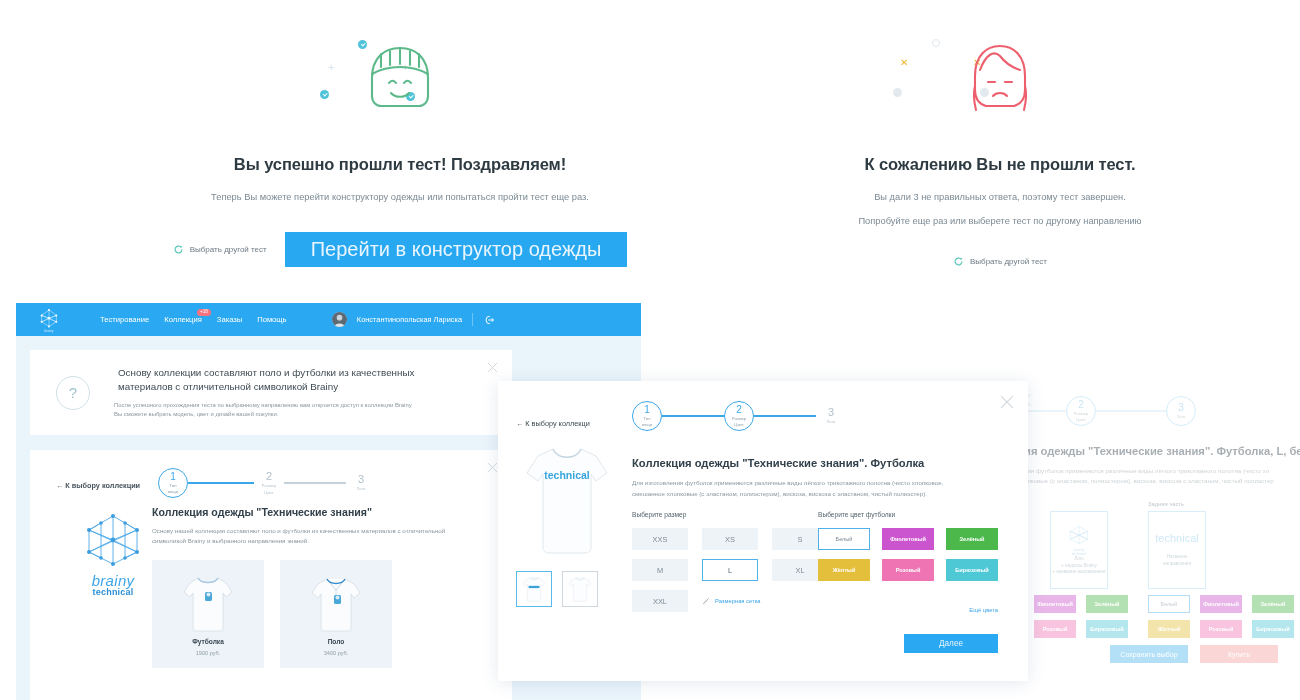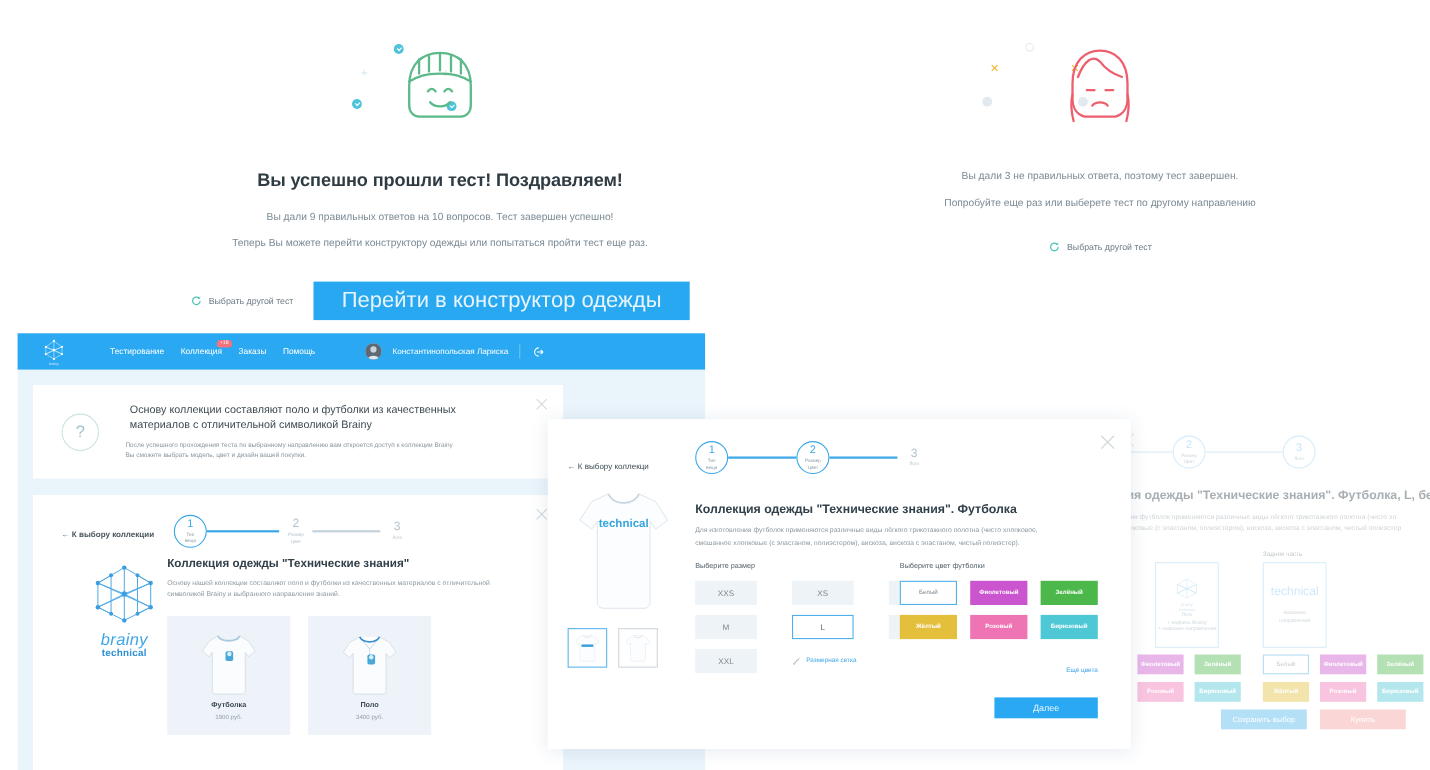--- a/index.html
+++ b/index.html
@@ -122,21 +122,21 @@
   .thumb { width:36px; height:36px; border:1px solid #cfd8de; display:flex; align-items:center; justify-content:center; cursor:pointer; background:#fff;}
   .thumb.sel { border:1.4px solid #5bb8ec; }
 
   .mid-title { position:absolute; left:134px; top:76px; font-size:11.2px; font-weight:bold; color:#32404a; margin:0; }
   .mid-desc { position:absolute; left:134px; top:97px; width:386px; font-size:6.2px; color:#8a979f; line-height:1.65; margin:0;}
 
   .sec-label { font-size:6.6px; color:#55636c; margin:0 0 10px;}
   .size-block { position:absolute; left:134px; top:130px; }
   .color-block { position:absolute; left:320px; top:130px;}
 
-  .size-grid { display:grid; grid-template-columns:repeat(3, 56px); gap:9px 32px;}
+  .size-grid { display:grid; grid-template-columns:repeat(3, 56px); gap:9px 14px;}
   .size-cell {
     height:22px; background:#eef3f8; display:flex; align-items:center; justify-content:center;
     font-size:7.4px; color:#7d8a93; cursor:pointer;
   }
   .size-cell.sel { background:#fff; border:1.6px solid #4fb0ea; color:#59666e;}
   .size-chart { display:flex; align-items:center; gap:5px; font-size:5.8px; color:#3ba3e6; cursor:pointer; white-space:nowrap;}
 
   .color-grid { display:grid; grid-template-columns:repeat(3, 52px); gap:9px 12px;}
   .color-cell {
     height:22px; display:flex; align-items:center; justify-content:center;
@@ -185,21 +185,20 @@
             <path d="M41 24 L41 9"></path>
             <path d="M51 25 L51 11"></path>
             <path d="M60 27 L60 14"></path>
           <path d="M30 43 C32 40 35 40 37 43"></path>
           <path d="M45 43 C47 40 50 40 52 43"></path>
           <path d="M32 53 C36 58 46 58 50 53"></path>
         </g>
       </svg>
     </div>
     <h1 class="res-title">Вы успешно прошли тест! Поздравляем!</h1>
-    <p class="res-line">Вы дали 9 правильных ответов на 10 вопросов. Тест завершен успешно!</p>
     <p class="res-line second">Теперь Вы можете перейти конструктору одежды или попытаться пройти тест еще раз.</p>
     <div class="res-actions">
       <div class="link-retest">
         <svg class="refresh-ico" viewBox="0 0 16 16">
           <path d="M13 8a5 5 0 1 1-1.6-3.7" fill="none" stroke="#4cc3b5" stroke-width="1.6"></path>
           <path d="M13.6 2.6 L12.4 5.6 L9.4 4.4 Z" fill="#4cc3b5"></path>
         </svg>
         <span>Выбрать другой тест</span>
       </div>
       <button class="btn-primary">Перейти в конструктор одежды</button>
@@ -218,20 +217,21 @@
           <path d="M13 36 C13 16 24 6 38 6 C52 6 63 16 63 36 L63 50 C63 58 59 64 52 66 L24 66 C17 64 13 58 13 50 Z"></path>
           <path d="M18 30 C24 14 32 10 38 16 C44 24 52 28 58 30"></path>
           <path d="M13 46 C11 54 12 62 14 70"></path>
           <path d="M63 46 C65 54 64 62 62 70"></path>
           <path d="M26 42 L33 42"></path>
             <path d="M43 42 L50 42"></path>
           <path d="M31 56 C34 52 42 52 45 56"></path>
         </g>
       </svg>
     </div>
+    <h1 class="res-title">К сожалению Вы не прошли тест.</h1>
     <p class="res-line">Вы дали 3 не правильных ответа, поэтому тест завершен.</p>
     <p class="res-line second">Попробуйте еще раз или выберете тест по другому направлению</p>
     <div class="res-actions">
       <div class="link-retest">
         <svg class="refresh-ico" viewBox="0 0 16 16">
           <path d="M13 8a5 5 0 1 1-1.6-3.7" fill="none" stroke="#4cc3b5" stroke-width="1.6"></path>
           <path d="M13.6 2.6 L12.4 5.6 L9.4 4.4 Z" fill="#4cc3b5"></path>
         </svg>
         <span>Выбрать другой тест</span>
       </div>

